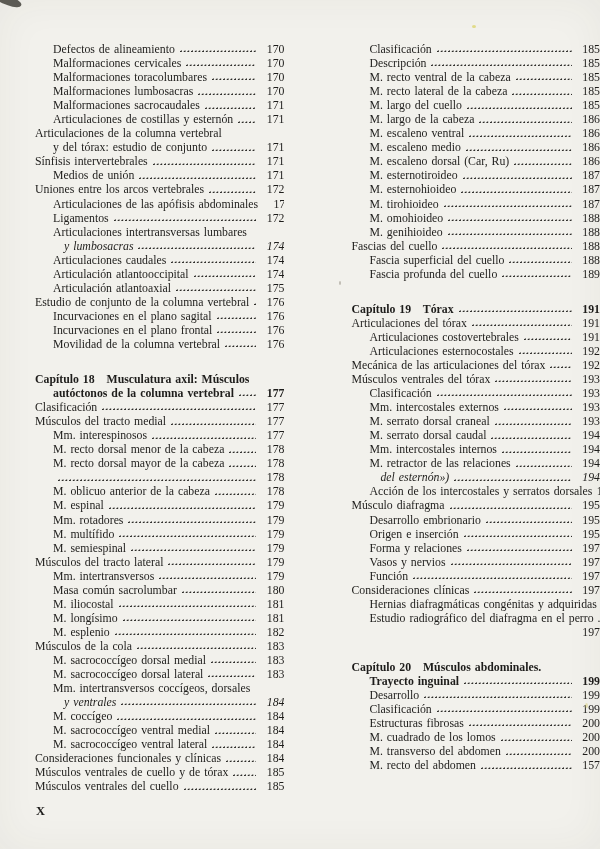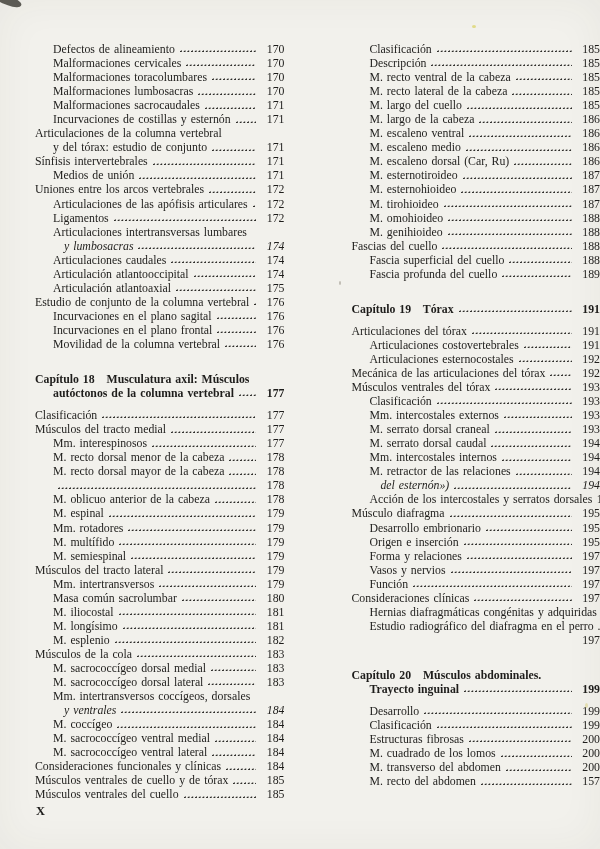--- a/index.html
+++ b/index.html
@@ -30,21 +30,21 @@
     font-size: 11.8px;
     line-height: 14.05px;
     height: 14.05px;
     word-spacing: 1px;
   }
   .row .txt { white-space: pre; flex: 0 0 auto; }
   .i1 { padding-left: 18px; }
   .i2 { padding-left: 29px; font-style: italic; }
   .bold { font-weight: bold; }
   .gap-lg { margin-top: 21px; }
-  .gap-sm { margin-top: 8px; }
+  .gap-sm { }
   .leader {
     flex: 1 1 auto;
     height: 3.2px;
     align-self: flex-end;
     margin: 0 6px 2.5px 5px;
     background-image: radial-gradient(circle at 1.1px 1.4px, #2e2d2a 0.8px, rgba(0,0,0,0) 1.1px);
     background-size: 3.7px 3.2px;
     background-repeat: repeat-x;
   }
   .spacer { flex: 1 1 auto; }
@@ -101,21 +101,21 @@
           <span class="txt">Malformaciones lumbosacras</span>
           <span class="leader"></span>
           <span class="pg">170</span>
         </div>
         <div class="row i1">
           <span class="txt">Malformaciones sacrocaudales</span>
           <span class="leader"></span>
           <span class="pg">171</span>
         </div>
         <div class="row i1">
-          <span class="txt">Incurvaciones de costillas y esternón</span>
+          <span class="txt">Articulaciones de costillas y esternón</span>
           <span class="leader"></span>
           <span class="pg">171</span>
         </div>
         <div class="row i0">
           <span class="txt">Articulaciones de la columna vertebral</span>
           <span class="spacer"></span>
         </div>
         <div class="row i1">
           <span class="txt">y del tórax: estudio de conjunto</span>
           <span class="leader"></span>
@@ -130,21 +130,21 @@
           <span class="txt">Medios de unión</span>
           <span class="leader"></span>
           <span class="pg">171</span>
         </div>
         <div class="row i0">
           <span class="txt">Uniones entre los arcos vertebrales</span>
           <span class="leader"></span>
           <span class="pg">172</span>
         </div>
         <div class="row i1">
-          <span class="txt">Articulaciones de las apófisis articulares</span>
+          <span class="txt">Articulaciones de las apófisis abdominales</span>
           <span class="leader"></span>
           <span class="pg">172</span>
         </div>
         <div class="row i1">
           <span class="txt">Ligamentos</span>
           <span class="leader"></span>
           <span class="pg">172</span>
         </div>
         <div class="row i1">
           <span class="txt">Articulaciones intertransversas lumbares</span>

